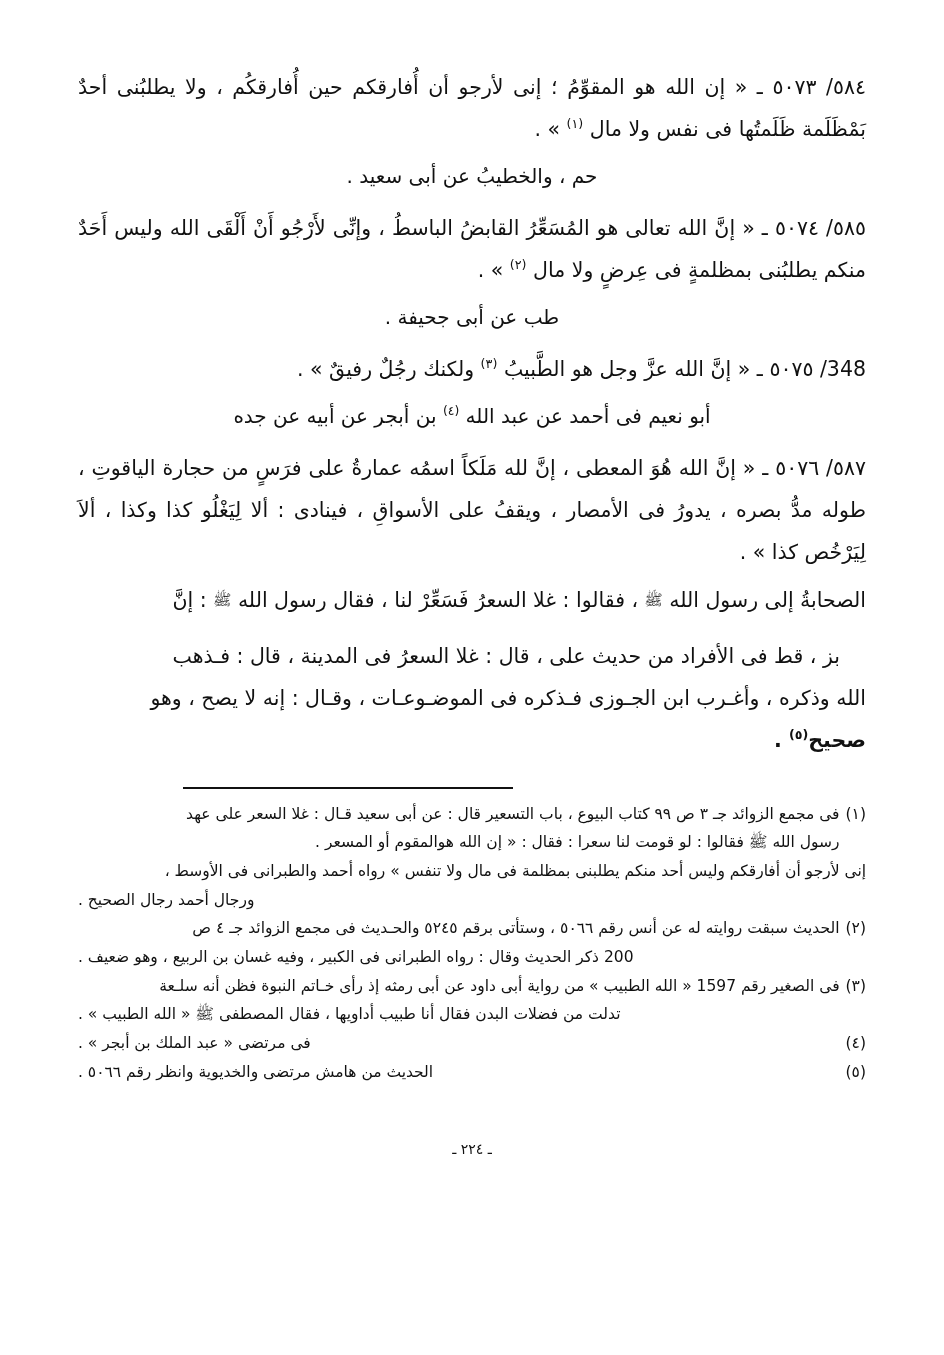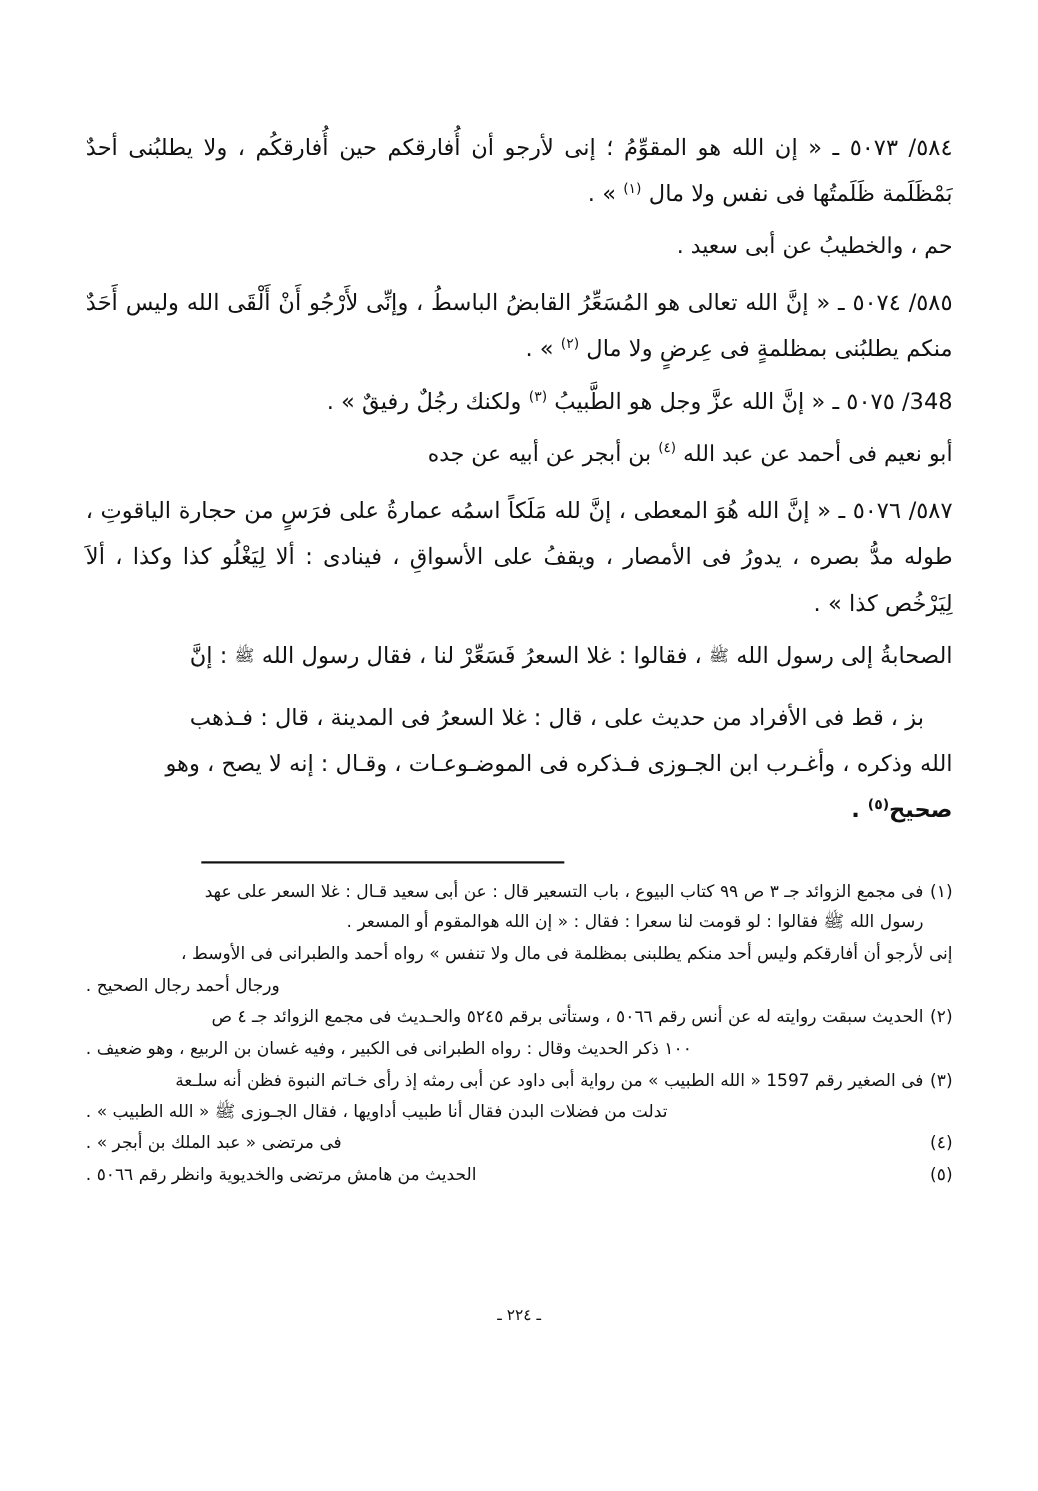--- a/index.html
+++ b/index.html
@@ -14,34 +14,34 @@
     color: #111111;
     position: relative;
     overflow: hidden;
   }
   .page {
     width: 944px;
     height: 1193px;
     box-sizing: border-box;
     padding: 66px 78px 42px 78px;
     position: relative;
-    margin-top: 47px;
   }
   .body-text {
     font-size: 20.5px;
     line-height: 2.05;
     text-align: justify;
     text-justify: inter-word;
     direction: rtl;
   }
   .hadith {
     margin: 0 0 6px 0;
   }
   .hadith.first { margin-top: 0; }
   .narrator {
+    text-align: center;
     margin: 2px 0 10px 0;
     font-size: 20px;
   }
   .para {
     margin: 14px 0 0 0;
     text-align: justify;
   }
   .para.indent-first {
     text-indent: 26px;
   }
@@ -106,20 +106,21 @@
     <p class="hadith first">
       <span class="num">٥٨٤/ ٥٠٧٣ ـ</span>
       <span>« إن الله هو المقوِّمُ ؛ إنى لأرجو أن أُفارقكم حين أُفارقكُم ، ولا يطلبُنى أحدٌ بَمْظَلَمة ظَلَمتُها فى نفس ولا مال </span><sup>(١)</sup><span> » .</span>
     </p>
     <p class="narrator">حم ، والخطيبُ عن أبى سعيد .</p>
 
     <p class="hadith">
       <span class="num">٥٨٥/ ٥٠٧٤ ـ</span>
       <span>« إنَّ الله تعالى هو المُسَعِّرُ القابضُ الباسطُ ، وإنِّى لأَرْجُو أَنْ أَلْقَى الله وليس أَحَدٌ منكم يطلبُنى بمظلمةٍ فى عِرضٍ ولا مال </span><sup>(٢)</sup><span> » .</span>
     </p>
+    <p class="narrator">طب عن أبى جحيفة .</p>
 
     <p class="hadith">
       <span class="num">348/ ٥٠٧٥ ـ</span>
       <span>« إنَّ الله عزَّ وجل هو الطَّبيبُ </span><sup>(٣)</sup><span>  ولكنك رجُلٌ رفيقٌ » .</span>
     </p>
     <p class="narrator">
       <span>أبو نعيم فى أحمد عن عبد الله </span><sup>(٤)</sup><span> بن أبجر عن أبيه عن جده</span>
     </p>
 
     <p class="hadith">
@@ -154,29 +155,29 @@
     </div>
     <div class="fn">
       <span class="fn-body rightend">ورجال أحمد رجال الصحيح .</span>
     </div>
 
     <div class="fn">
       <span class="fn-num">(٢)</span>
       <span class="fn-body">الحديث سبقت روايته له عن أنس رقم ٥٠٦٦ ، وستأتى برقم ٥٢٤٥ والحـديث فى مجمع الزوائد جـ ٤ ص</span>
     </div>
     <div class="fn">
-      <span class="fn-body rightend">١٠٠ ذكر الحديث وقال : رواه الطبرانى فى الكبير ، وفيه غسان بن الربيع ، وهو ضعيف .</span>
+      <span class="fn-body rightend">200 ذكر الحديث وقال : رواه الطبرانى فى الكبير ، وفيه غسان بن الربيع ، وهو ضعيف .</span>
     </div>
 
     <div class="fn">
       <span class="fn-num">(٣)</span>
       <span class="fn-body">فى الصغير رقم 1597 « الله الطبيب » من رواية أبى داود عن أبى رمثه إذ رأى خـاتم النبوة فظن أنه سلـعة</span>
     </div>
     <div class="fn">
-      <span class="fn-body rightend">تدلت من فضلات البدن فقال أنا طبيب أداويها ، فقال الجـوزى ﷺ « الله الطبيب » .</span>
+      <span class="fn-body rightend">تدلت من فضلات البدن فقال أنا طبيب أداويها ، فقال المصطفى ﷺ « الله الطبيب » .</span>
     </div>
 
     <div class="fn">
       <span class="fn-num">(٤)</span>
       <span class="fn-body rightend">فى مرتضى « عبد الملك بن أبجر » .</span>
     </div>
 
     <div class="fn">
       <span class="fn-num">(٥)</span>
       <span class="fn-body rightend">الحديث من هامش مرتضى والخديوية وانظر رقم ٥٠٦٦ .</span>

